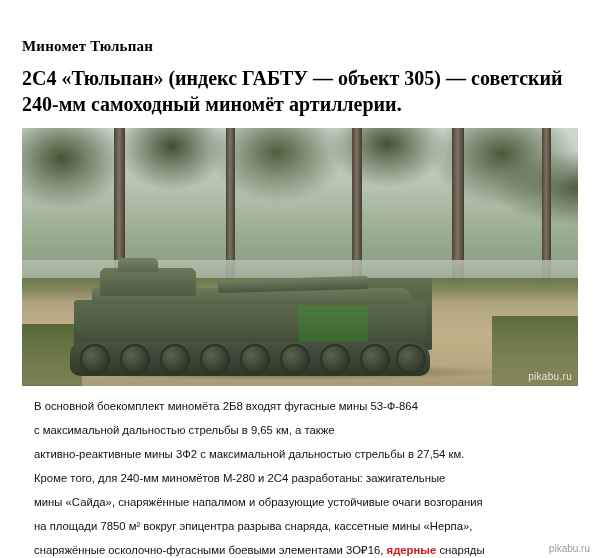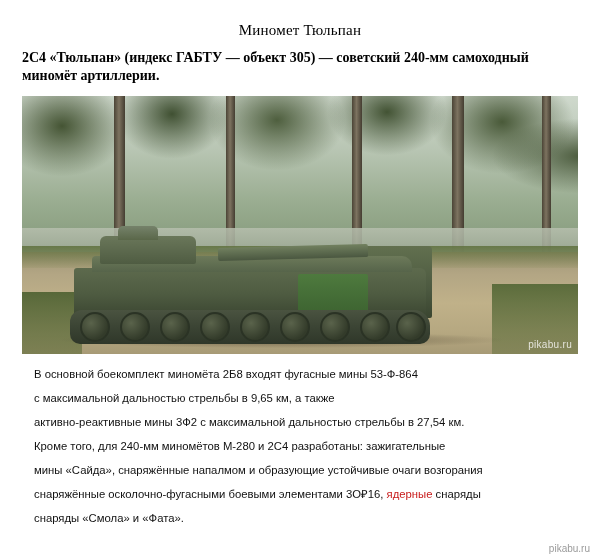--- a/index.html
+++ b/index.html
@@ -16,30 +16,29 @@
   }
   .page {
     position: relative;
     width: 600px;
     height: 558px;
     background: #ffffff;
     box-sizing: border-box;
     padding: 18px 22px 0 22px;
   }
   .title {
-    text-align: center;
-    font-weight: normal;
+    font-weight: bold;
     font-size: 15px;
     font-family: "Liberation Serif", serif;
-    margin: 4px 0 10px 0;
+    margin: 20px 0 10px 0;
     letter-spacing: 0.2px;
   }
   .subtitle {
     font-weight: bold;
-    font-size: 14px;
+    font-size: 20px;
     line-height: 1.32;
     text-align: left;
     margin: 0 0 10px 0;
     font-family: "Liberation Serif", serif;
   }
   .photo-wrap {
     position: relative;
     width: 556px;
     height: 258px;
     margin: 0 auto;
@@ -220,21 +219,21 @@
     color: #111;
   }
   .body-text p {
     margin: 8px;
   }
   .para-gap {
     margin-top: 7px !important;
   }
   .nuclear {
     color: #c81a1a;
-    font-weight: normal;
+    font-weight: bold;
   }
   .watermark-bottom {
     position: absolute;
     right: 10px;
     bottom: 4px;
     font-family: "Liberation Sans", sans-serif;
     font-size: 10px;
     color: #9a9a9a;
   }
 </style>
@@ -282,18 +281,19 @@
 
     <div class="watermark-photo">pikabu.ru</div>
   </div>
 
   <div class="body-text">
     <p>В основной боекомплект миномёта 2Б8 входят фугасные мины 53-Ф-864</p>
     <p>с максимальной дальностью стрельбы в 9,65 км, а также</p>
     <p>активно-реактивные мины 3Ф2 с максимальной дальностью стрельбы в 27,54 км.</p>
     <p>Кроме того, для 240-мм миномётов М-280 и 2С4 разработаны: зажигательные</p>
     <p>мины «Сайда», снаряжённые напалмом и образующие устойчивые очаги возгорания</p>
+    <p>на площади 7850 м² вокруг эпицентра разрыва снаряда, кассетные мины «Нерпа»,</p>
     <p class="para-gap"><span> снаряжённые осколочно-фугасными боевыми элементами 3О₽16, </span><span class="nuclear">ядерные</span><span> снаряды</span></p>
     <p>снаряды «Смола» и «Фата».</p>
   </div>
 
   <div class="watermark-bottom">pikabu.ru</div>
 </div>
 
 </body></html>

